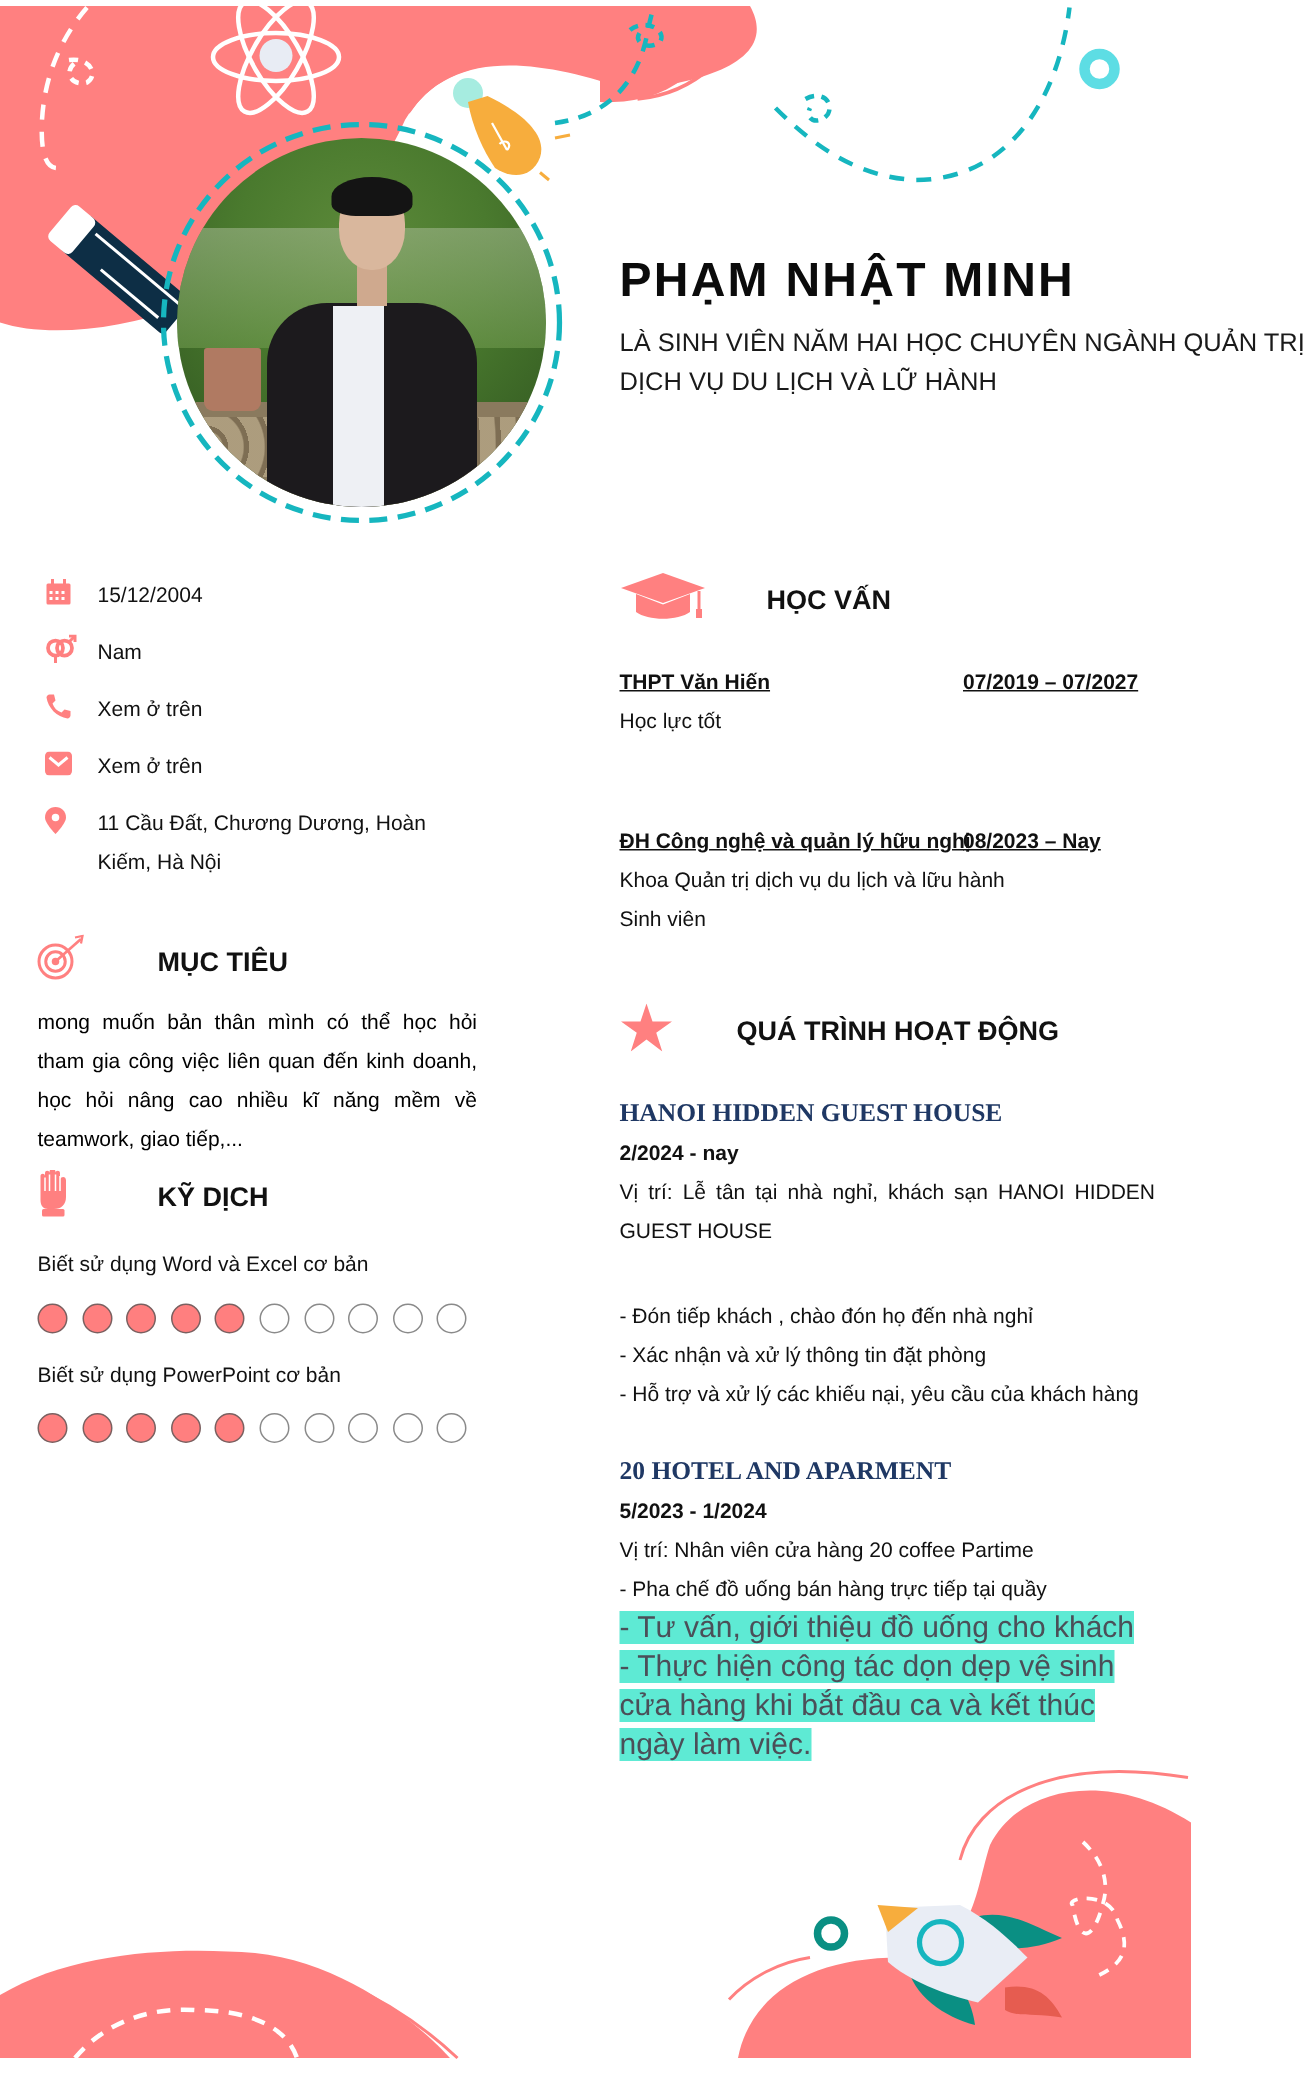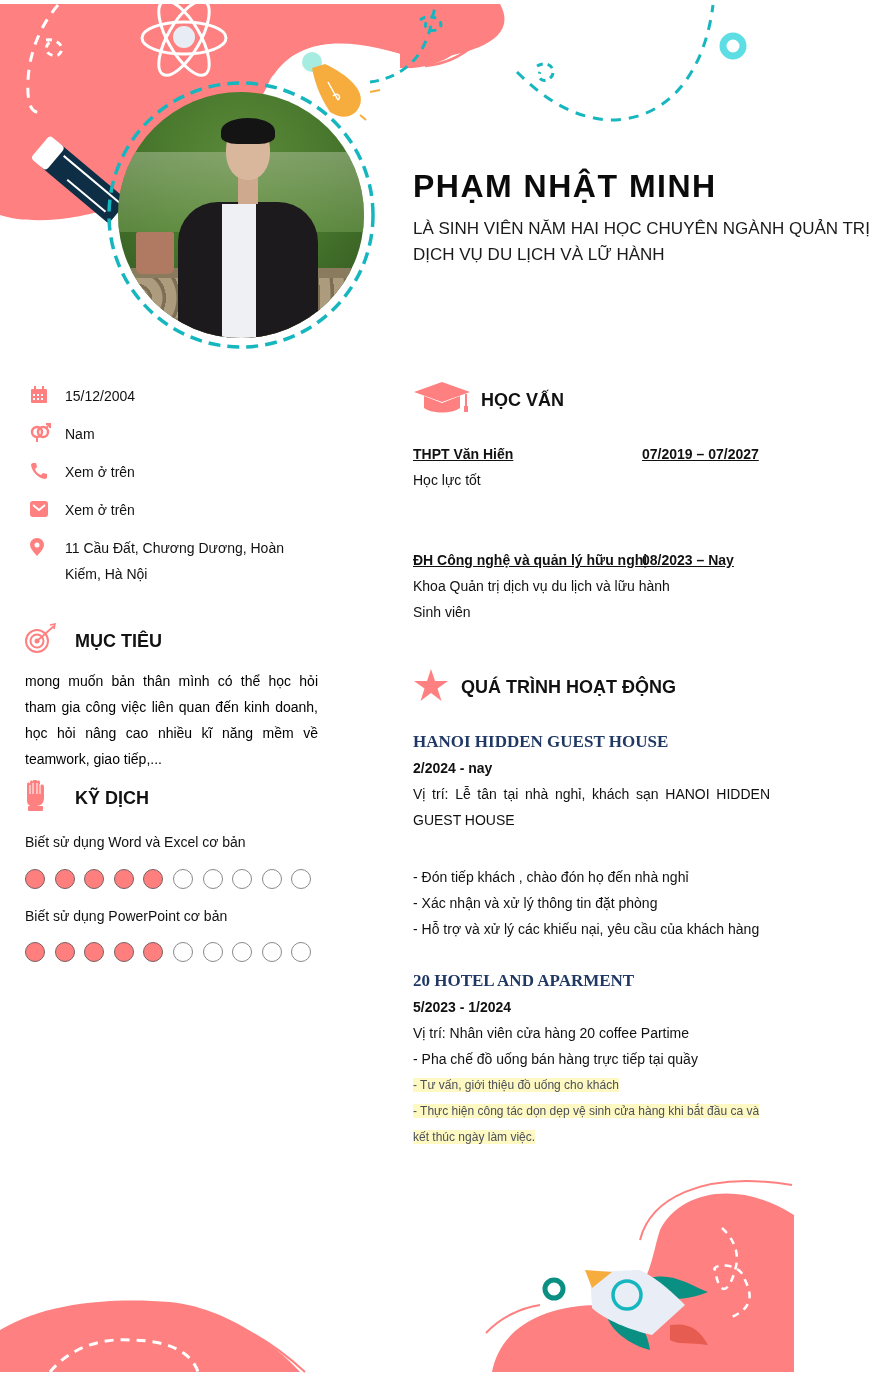--- a/index.html
+++ b/index.html
@@ -26,41 +26,41 @@
 
   .name { position: absolute; left: 413px; top: 168px; font-size: 32px; font-weight: bold; letter-spacing: 1.5px; color: #0b0b0b; }
   .tagline { position: absolute; left: 413px; top: 216px; width: 460px; font-size: 17px; line-height: 26px; color: #1a1a1a; }
 
   .contact { position: absolute; left: 30px; top: 385px; width: 300px; }
   .contact-row { display: flex; align-items: flex-start; height: 38px; }
   .contact-row .ic { width: 35px; height: 20px; display: flex; align-items: center; justify-content: flex-start; }
   .contact-row .txt { font-size: 14px; line-height: 26px; margin-top: -2px; color: #111; }
   .contact-row.tall { height: 56px; }
 
-  .sec-head { position: absolute; display: flex; align-items: center; }
+  .sec-head { position: absolute; display: flex; align-items: center; gap: 30px; }
   .sec-head .title { font-size: 18px; font-weight: bold; color: #111; }
 
   .objective { position: absolute; left: 25px; top: 668px; width: 293px; font-size: 14px; line-height: 26px; text-align: justify; color: #000000; }
 
   .skill-label { position: absolute; left: 25px; font-size: 14px; color: #111; }
   .dots { position: absolute; left: 25px; display: flex; gap: 9.6px; }
   .dot { width: 20px; height: 20px; border-radius: 50%; border: 1.5px solid #8a8a8a; background: #fff; }
   .dot.on { background: #ff7f7f; border-color: #7a6060; }
 
   .edu { position: absolute; left: 413px; width: 360px; font-size: 14px; color: #111; }
   .edu .row-head { display: flex; font-weight: bold; height: 26px; line-height: 26px; text-decoration: underline; }
   .edu .row-head .school { width: 229px; white-space: nowrap; }
   .edu .line { line-height: 26px; height: 26px; }
 
   .exp { position: absolute; left: 413px; width: 357px; font-size: 14px; color: #111; }
   .exp .company { font-family: "Liberation Serif", serif; font-weight: bold; font-size: 17px; color: #1f3864; height: 26px; line-height: 26px; }
   .exp .period { font-weight: bold; line-height: 26px; }
   .exp .line { line-height: 26px; text-align: justify; }
   .exp .spacer { height: 31px; }
-  .exp .hl { background: #fef9c3; color: #4b4f58; font-size: 12px; line-height: 26px; }
+  .exp .hl { background: #5eead4; color: #4b4f58; font-size: 20px; line-height: 26px; }
 
   .watermark { position: absolute; left: 636px; top: 1404px; font-family: Liberation Sans, sans-serif; font-size: 13px; color: #0c4a6e; }
 </style>
 </head>
 <body>
 
 <svg class="deco" viewBox="0 0 870 1399" xmlns="http://www.w3.org/2000/svg">
 
   <path d="M0 4 L500 4 C520 40 470 55 420 60 C360 40 300 30 270 80 C240 150 170 180 120 205 C80 220 30 225 0 215 Z" fill="#ff8080"></path>
   <path d="M400 4 L485 4 C475 50 440 70 400 68 Z" fill="#ff8080"></path>

